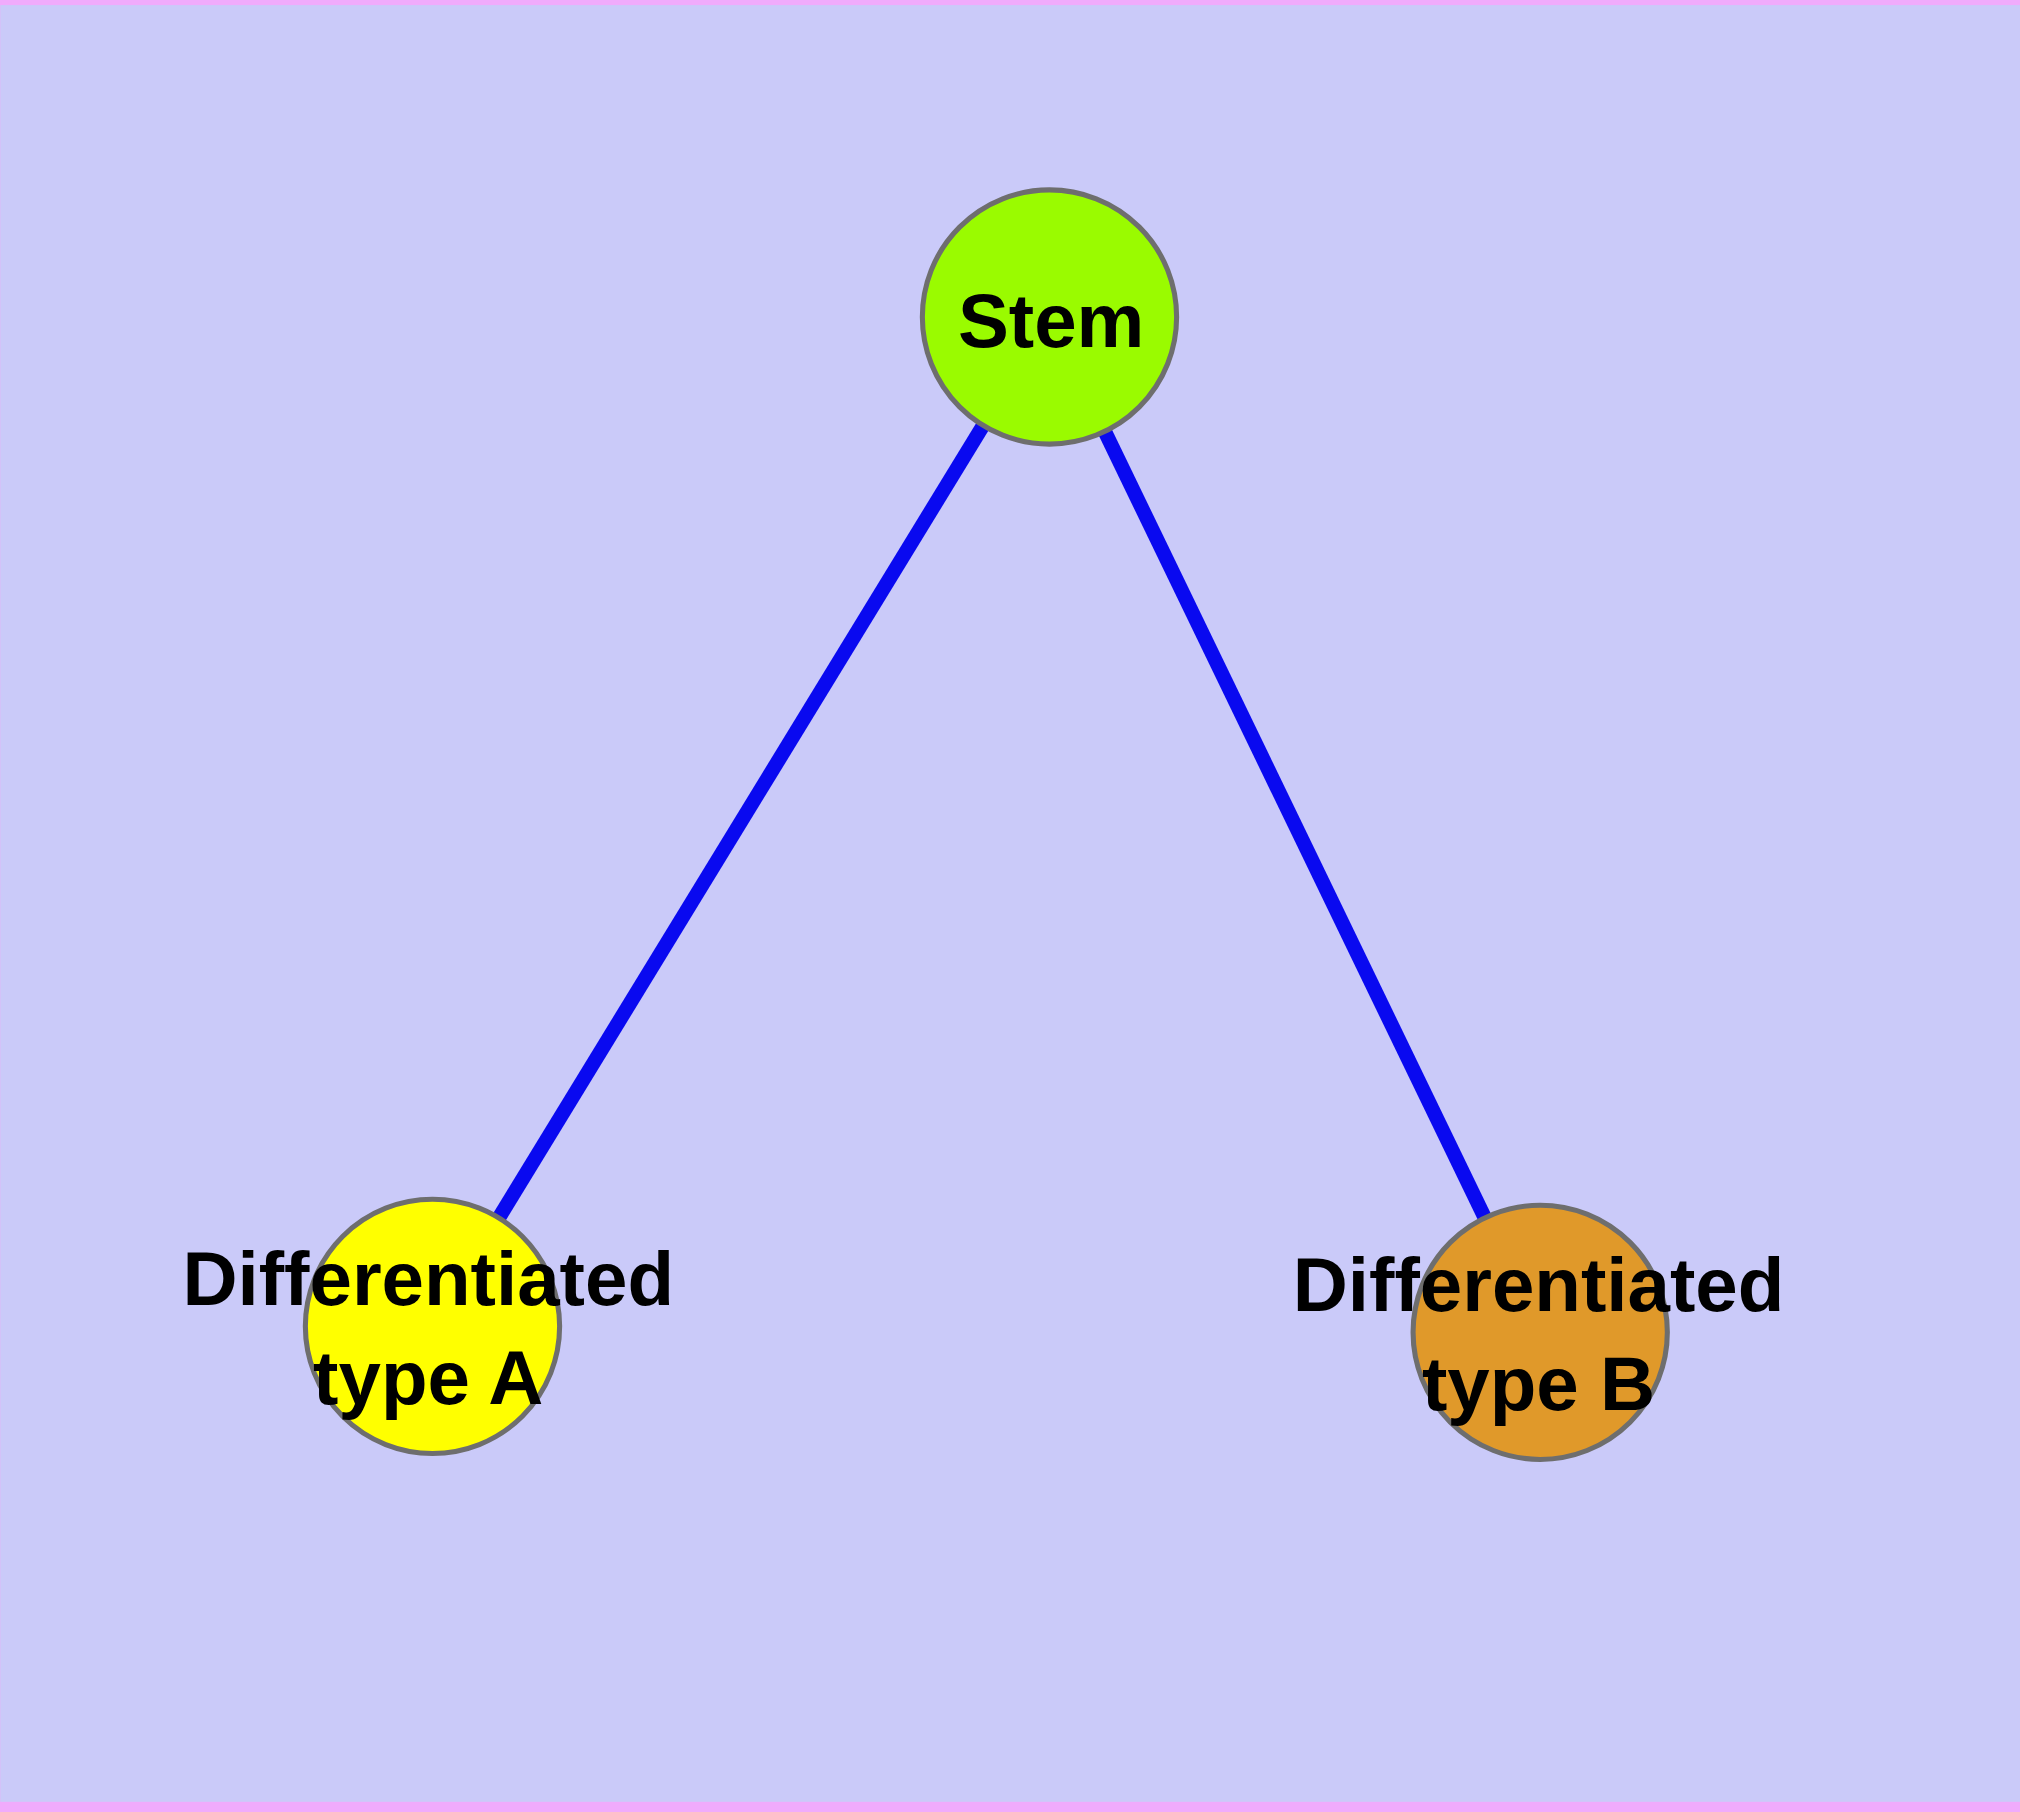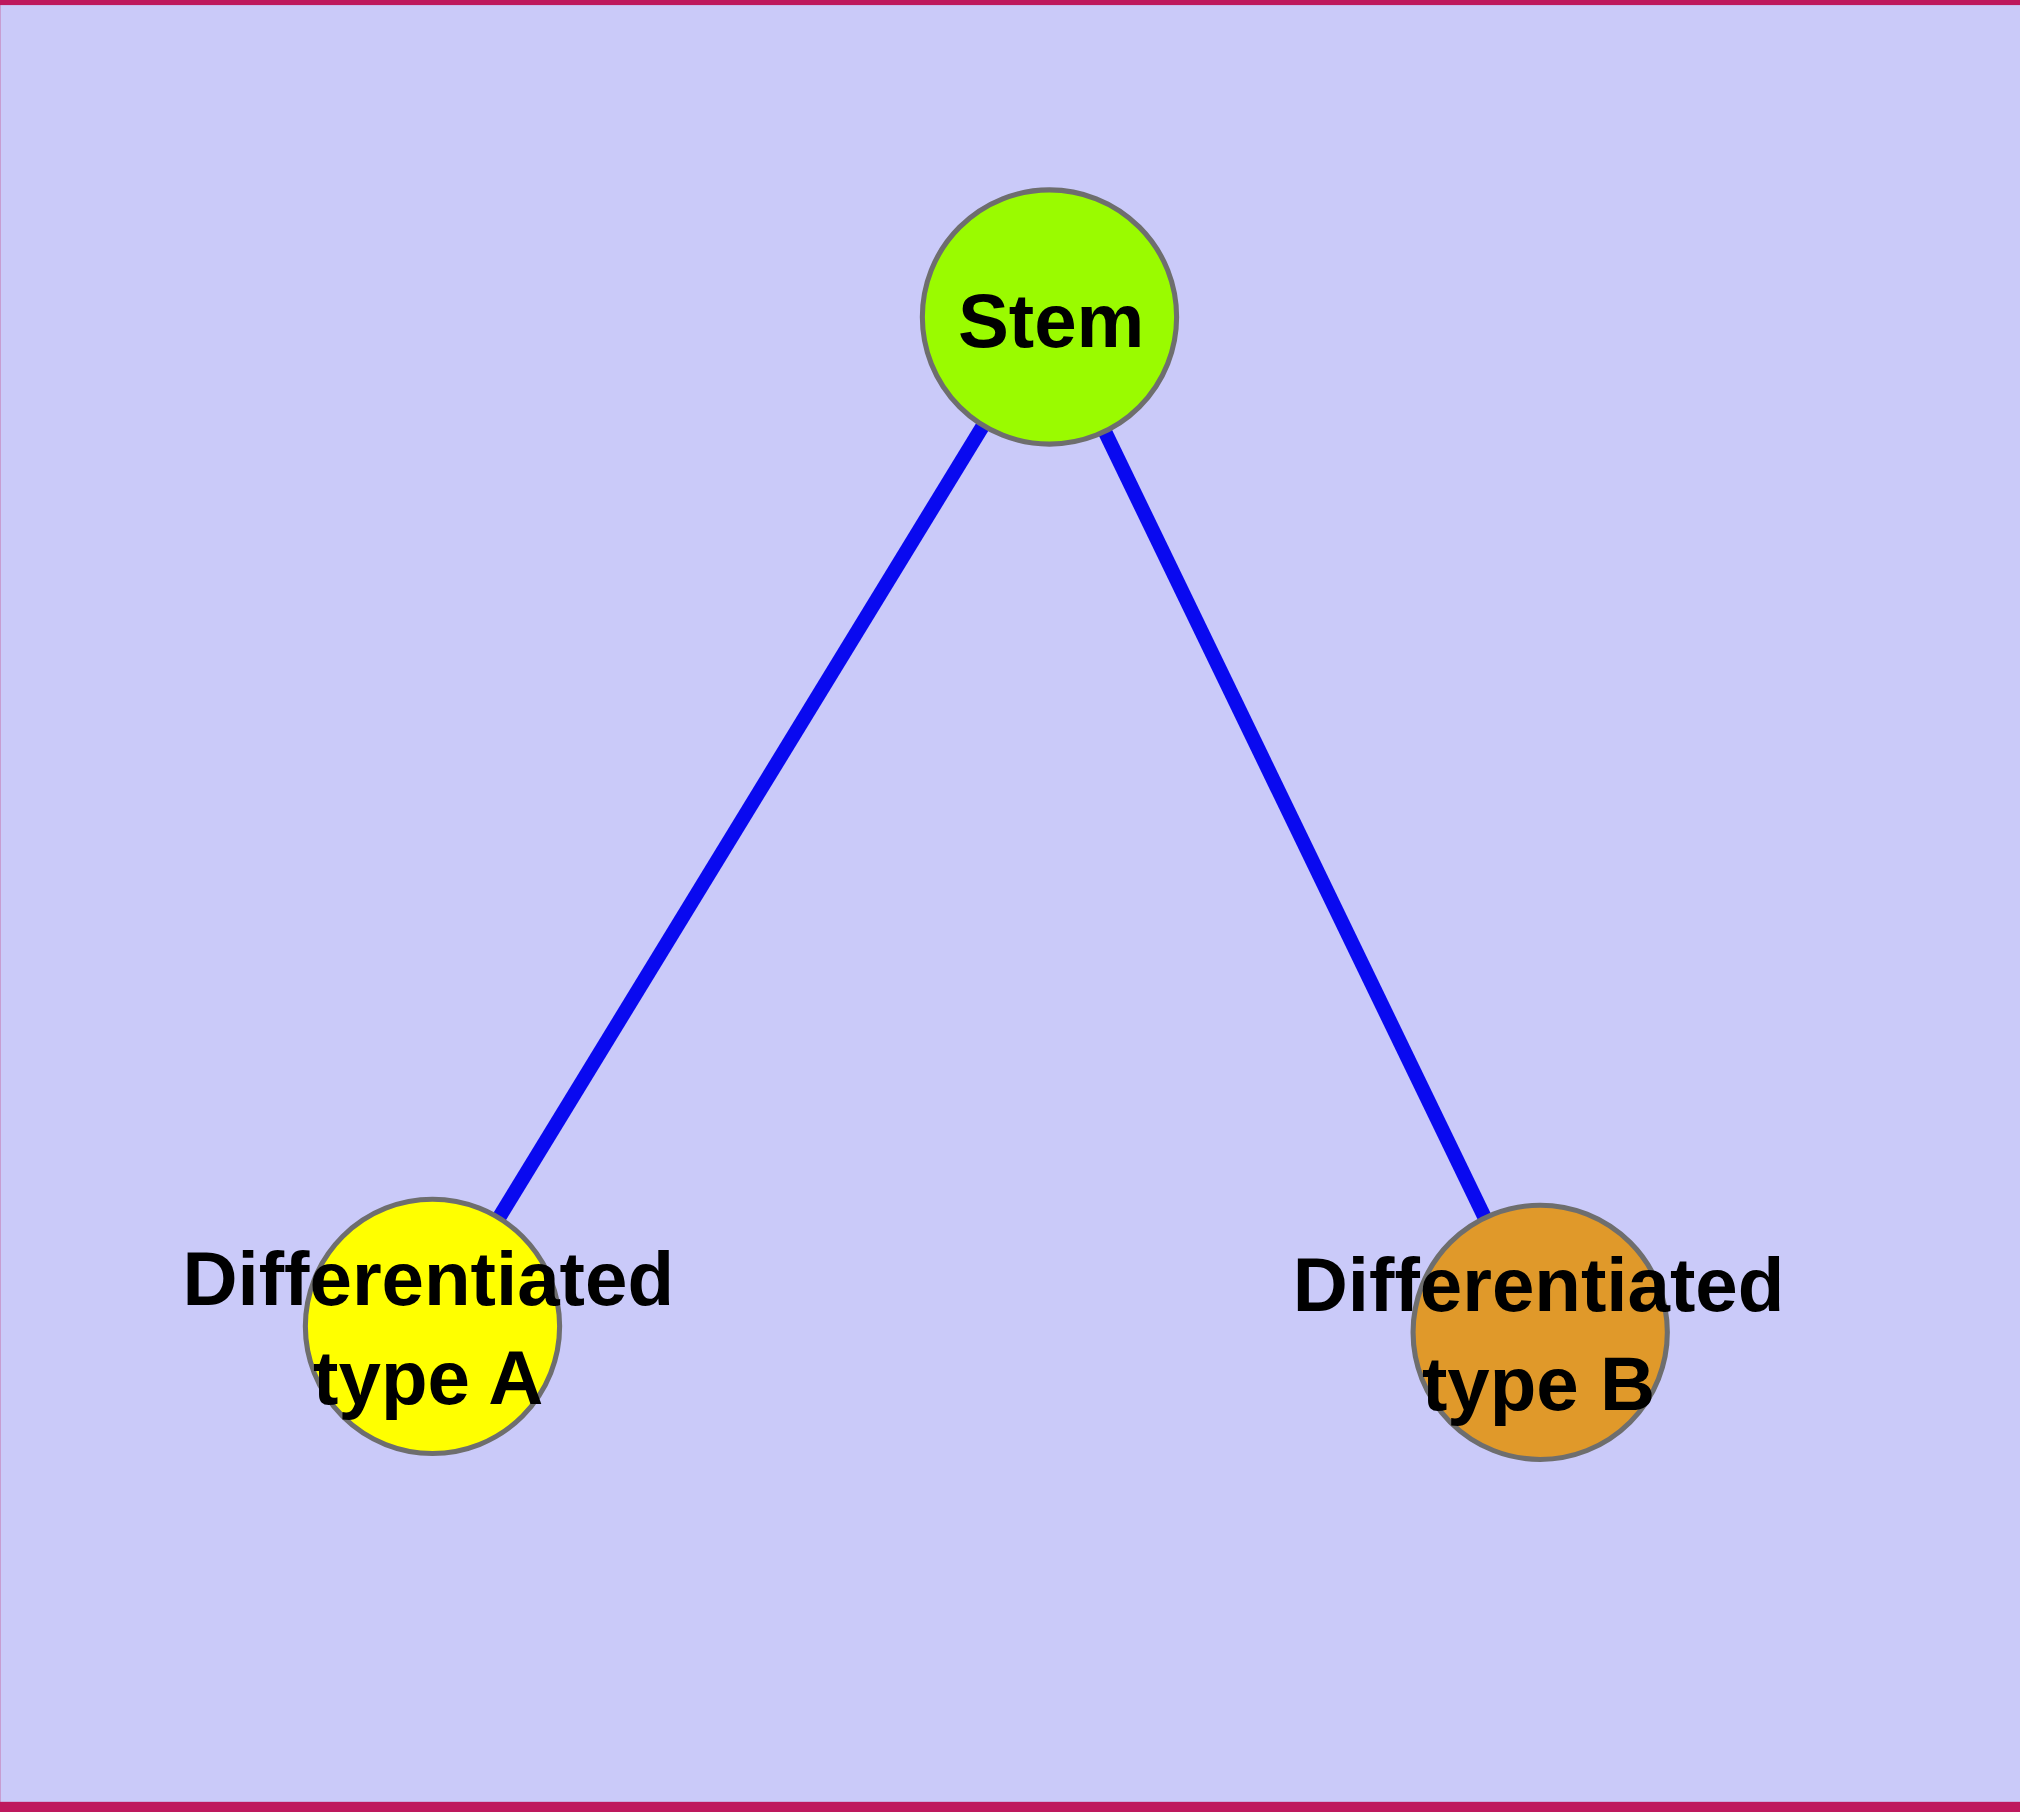--- a/index.html
+++ b/index.html
@@ -4,21 +4,21 @@
 <style>
   html, body {
     margin: 0;
     padding: 0;
     background: #ffffff;
   }
   .canvas-wrap {
     width: 2021px;
     height: 1812px;
     position: relative;
-    background: #be185d;
+    background: #f0abfc;
   }
   svg {
     display: block;
   }
   .node-label {
     font-family: "Liberation Sans", sans-serif;
     font-weight: bold;
     font-size: 90px;
     text-anchor: middle;
   }

